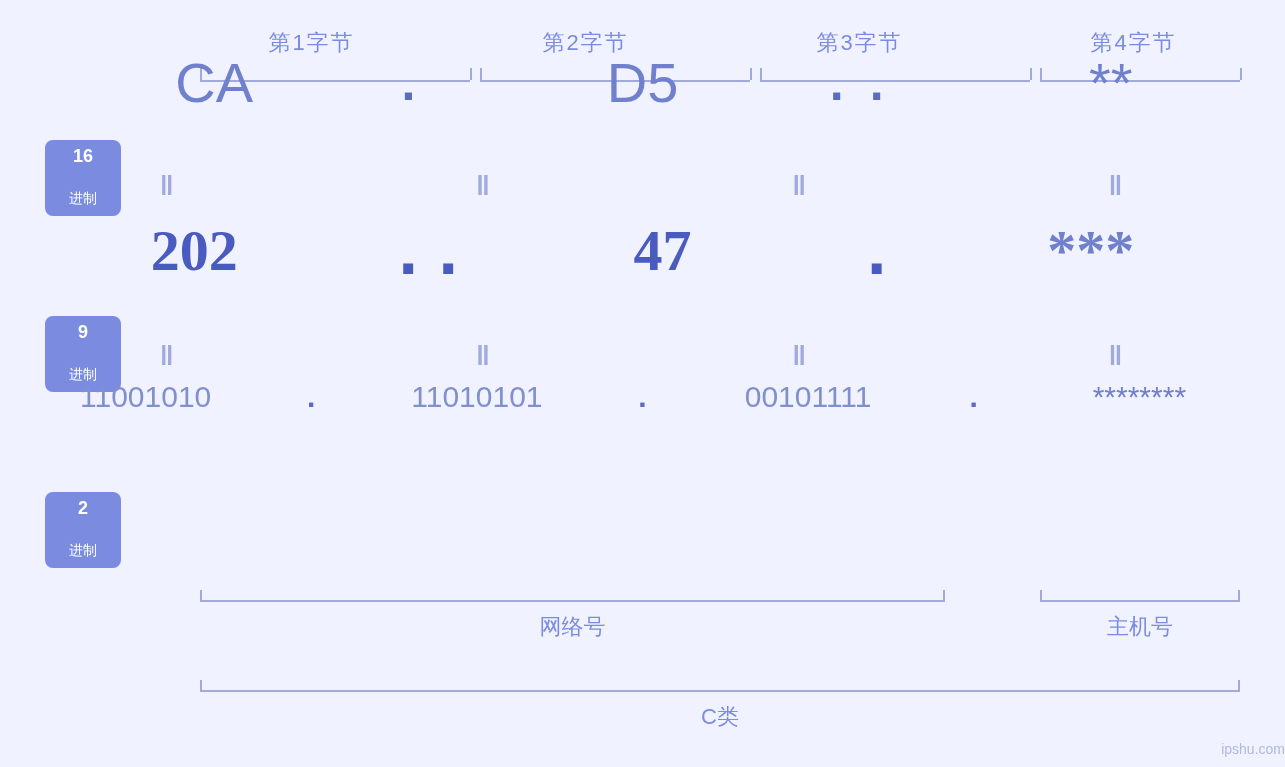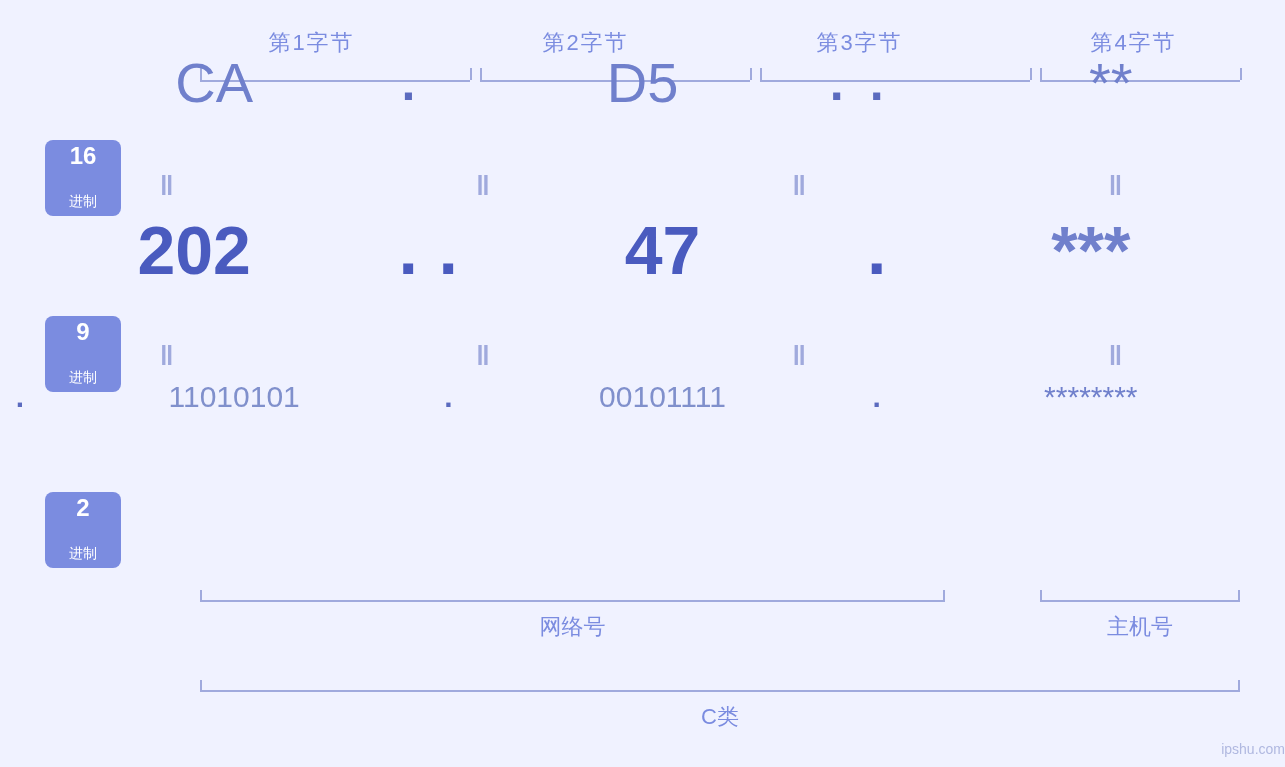--- a/index.html
+++ b/index.html
@@ -75,21 +75,21 @@
       border-radius: 8px;
       display: flex;
       flex-direction: column;
       align-items: center;
       justify-content: center;
       color: white;
       margin-bottom: 100px;
     }
 
     .side-label-num {
-      font-size: 24px;
+      font-size: 18px;
       font-weight: bold;
       line-height: 1;
     }
 
     .side-label-text {
       font-size: 14px;
       line-height: 1.4;
       margin-top: 24px;
     }
 
@@ -152,23 +152,24 @@
     }
 
     .hex-val {
       font-size: 56px;
       font-weight: 400;
       color: #7080cc;
       margin-left: 40px;
     }
 
     .dec-val {
-      font-size: 68px;
+      font-size: 58px;
       font-weight: 700;
       color: #4a5bbf;
+      font-family: Liberation Serif, serif;
     }
 
     .bin-val {
       font-size: 30px;
       font-weight: 400;
       color: #8090cc;
     }
 
     .masked {
       color: #7080cc;
@@ -316,20 +317,21 @@
       <div style="flex:0 0 40px"></div>
       <div class="eq-sign">‖</div>
       <div style="flex:0 0 40px"></div>
       <div class="eq-sign">‖</div>
       <div style="flex:0 0 40px"></div>
       <div class="eq-sign">‖</div>
     </div>
   </div>
 
   <div class="data-row row-bin">
+    <div class="data-cell bin-val">11001010</div>
     <div class="dot-cell dot-small">.</div>
     <div class="data-cell bin-val">11010101</div>
     <div class="dot-cell dot-small">.</div>
     <div class="data-cell bin-val">00101111</div>
     <div class="dot-cell dot-small">.</div>
     <div class="data-cell bin-val masked">********</div>
   </div>
 
   <div class="bottom-bracket-net"></div>
 

